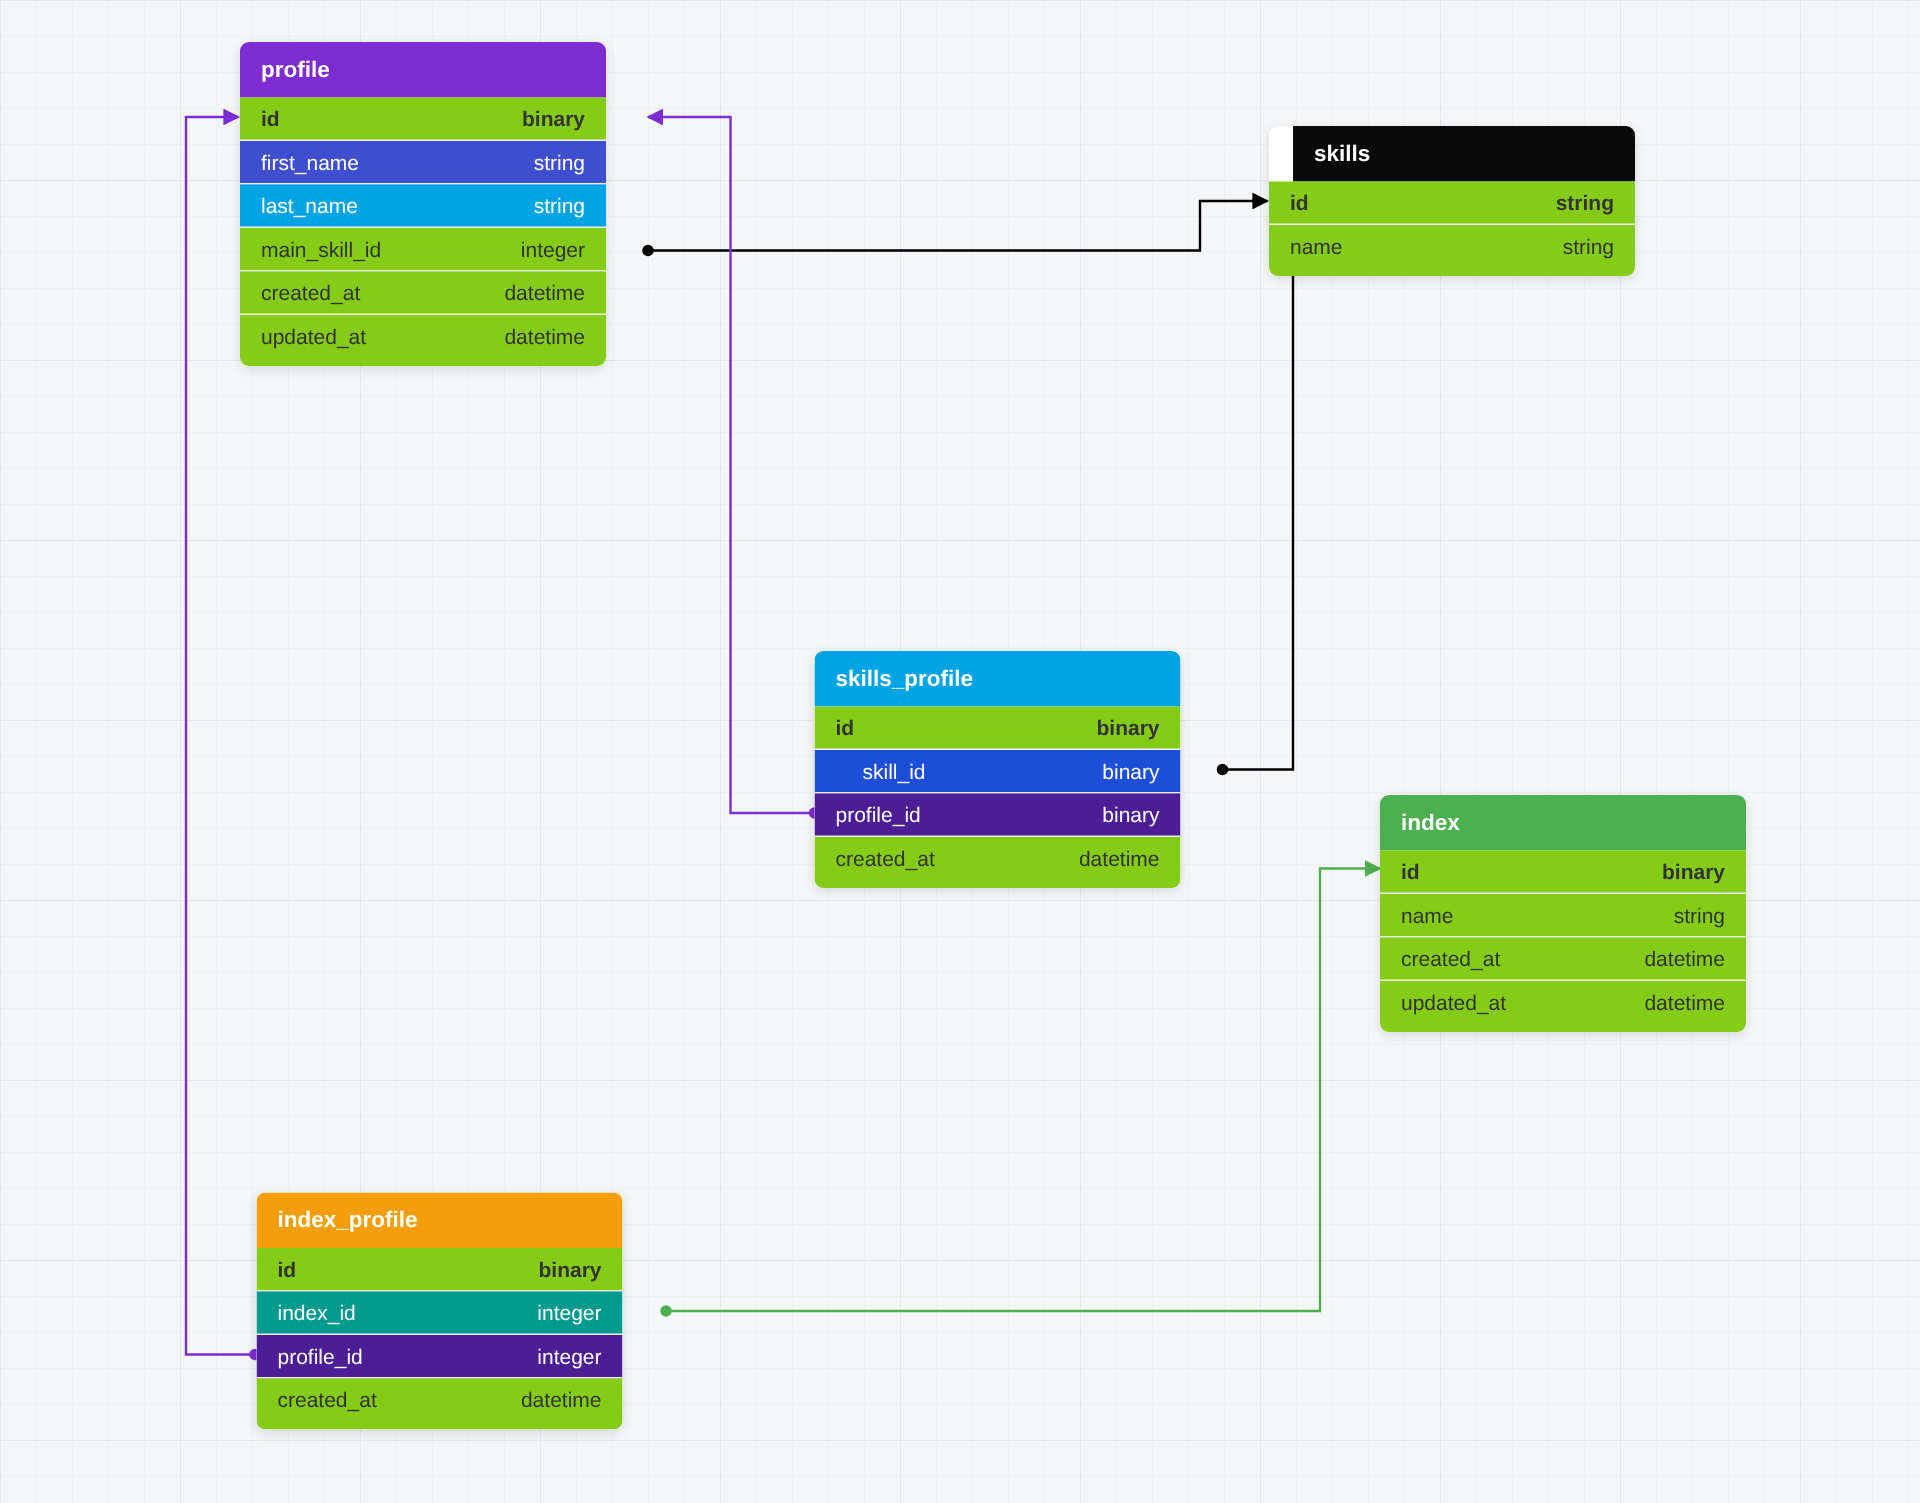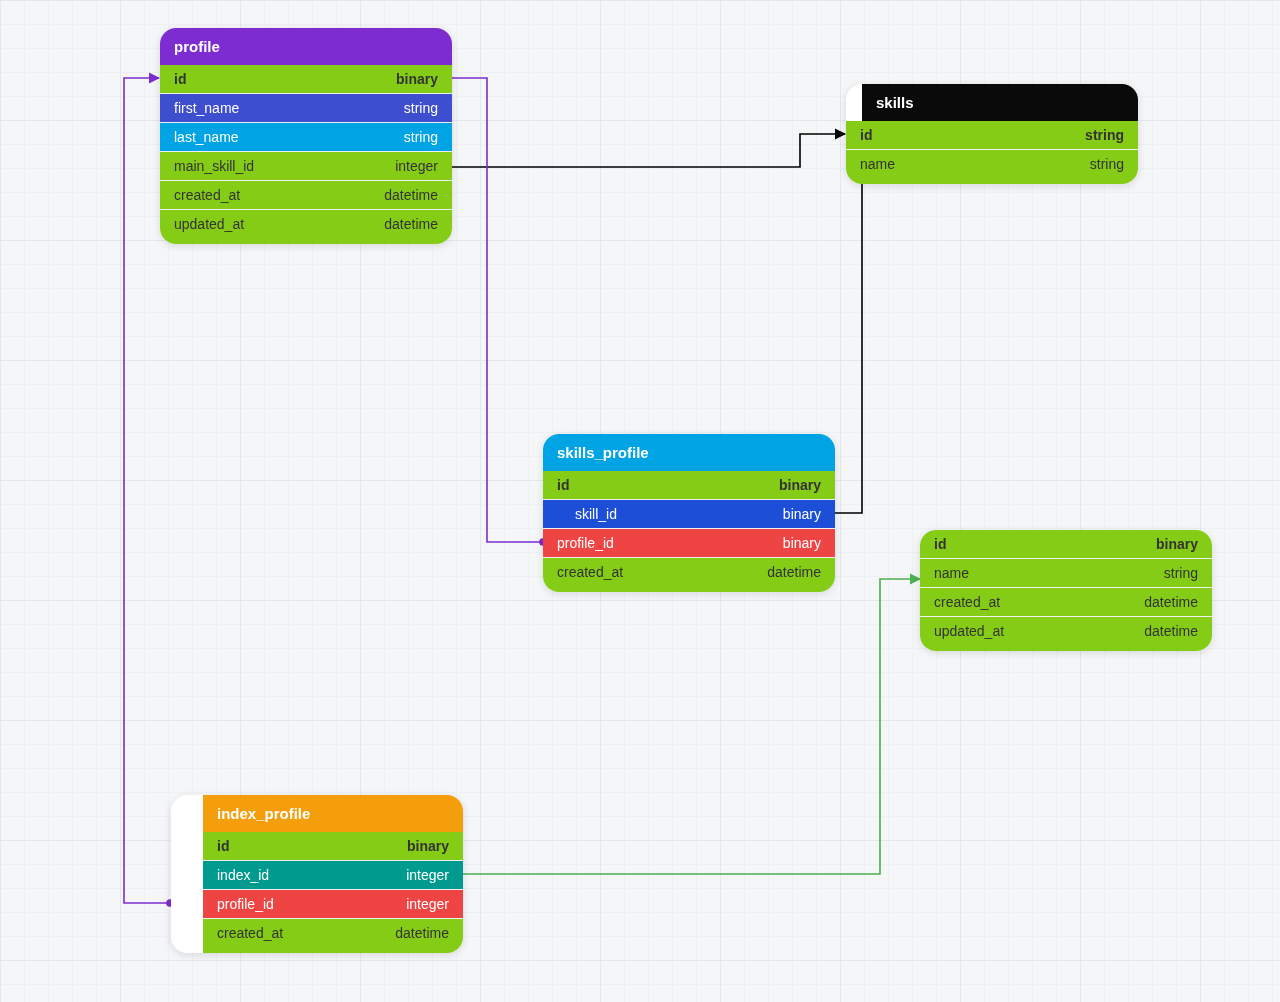--- a/index.html
+++ b/index.html
@@ -17,23 +17,23 @@
     overflow: hidden;
   }
   svg.connectors {
     position: absolute;
     top: 0; left: 0;
     width: 1280px; height: 1002px;
     pointer-events: none;
   }
   .table {
     position: absolute;
-    width: 292px;
+    width: 244px;
     background: #fff;
-    border-radius: 16px;
+    border-radius: 6px;
     box-shadow: 0 2px 8px rgba(0,0,0,0.12);
     overflow: hidden;
     font-size: 14px;
   }
   .table-header {
     color: #fff;
     font-weight: 700;
     padding: 10px 14px;
     font-size: 15px;
   }
@@ -52,21 +52,21 @@
   .row.inv { color: #fff; }
   .row.inv .col-type { color: #fff; }
   .hdr-purple  { background: #7c2cd0; }
   .hdr-black   { background: #0a0a0a; margin-left: 16px; }
   .hdr-blue    { background: #00a4e4; }
   .hdr-orange  { background: #f59e0b; }
   .hdr-green   { background: #4caf50; }
   .bg-indigo   { background: #3d4ecf; }
   .bg-sky      { background: #00a4e4; }
   .bg-black    { background: #1d4ed8; padding-left: 32px; }
-  .bg-purple   { background: #ef4444; }
+  .bg-purple   { background: #4c1d95; }
   .bg-teal     { background: #009b8e; }
 </style>
 </head>
 <body>
 
 <svg class="connectors">
   <defs>
     <marker id="arr-black" viewBox="0 0 10 10" refX="9" refY="5" markerWidth="7" markerHeight="7" orient="auto-start-reverse">
       <path d="M0,0 L10,5 L0,10 z" fill="#000"></path>
     </marker>
@@ -158,39 +158,42 @@
     <span class="col-name">profile_id</span>
     <span class="col-type">binary</span>
   </div>
   <div class="row last">
     <span class="col-name">created_at</span>
     <span class="col-type">datetime</span>
   </div>
 </div>
 
 <div class="table" style="left:920px; top:530px;">
+  <div class="table-header hdr-green">
+    <span>index</span>
+  </div>
   <div class="row pk">
     <span class="col-name">id</span>
     <span class="col-type">binary</span>
   </div>
   <div class="row">
     <span class="col-name">name</span>
     <span class="col-type">string</span>
   </div>
   <div class="row">
     <span class="col-name">created_at</span>
     <span class="col-type">datetime</span>
   </div>
   <div class="row last">
     <span class="col-name">updated_at</span>
     <span class="col-type">datetime</span>
   </div>
 </div>
 
-<div class="table" style="left:171px; top:795px;padding-left:32px;">
+<div class="table" style="left:171px; top:795px;">
   <div class="table-header hdr-orange">
     <span>index_profile</span>
   </div>
   <div class="row pk">
     <span class="col-name">id</span>
     <span class="col-type">binary</span>
   </div>
   <div class="row inv bg-teal">
     <span class="col-name">index_id</span>
     <span class="col-type">integer</span>

